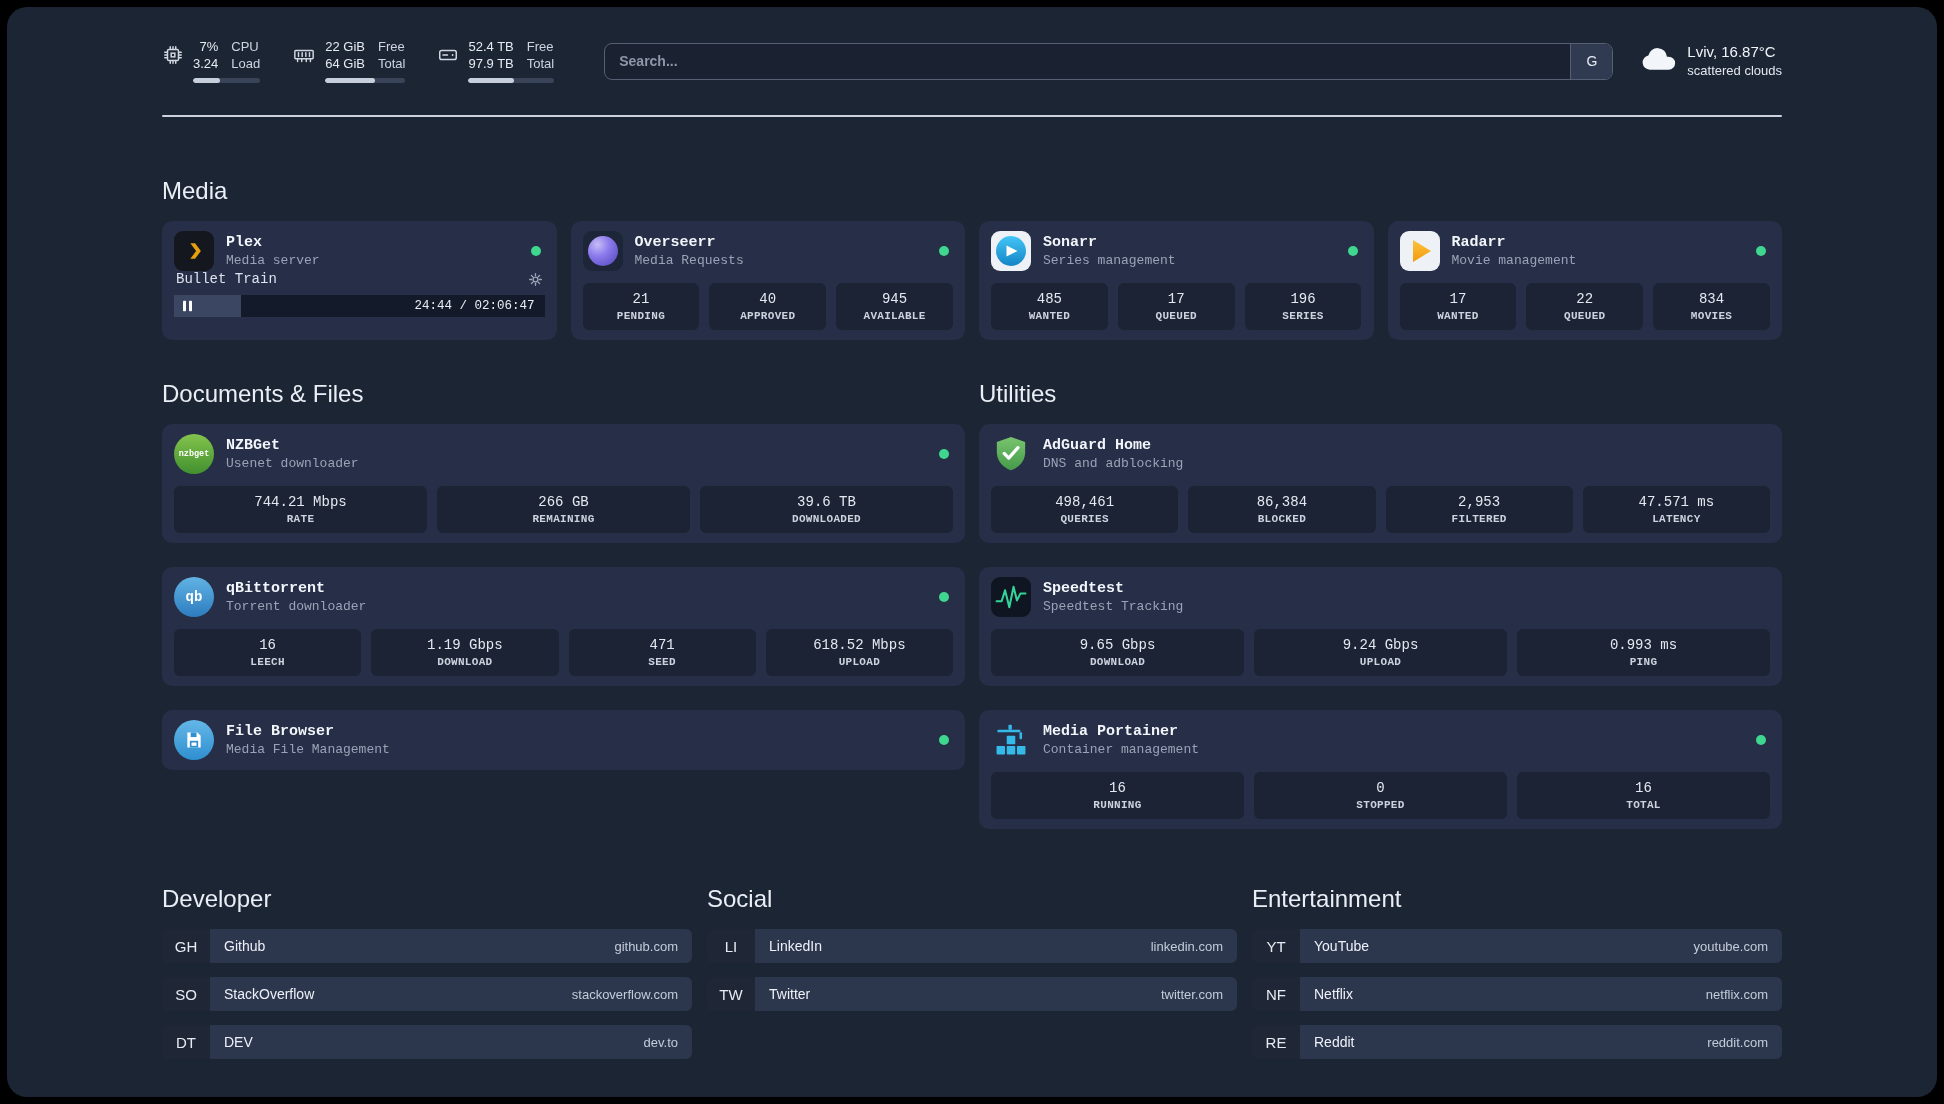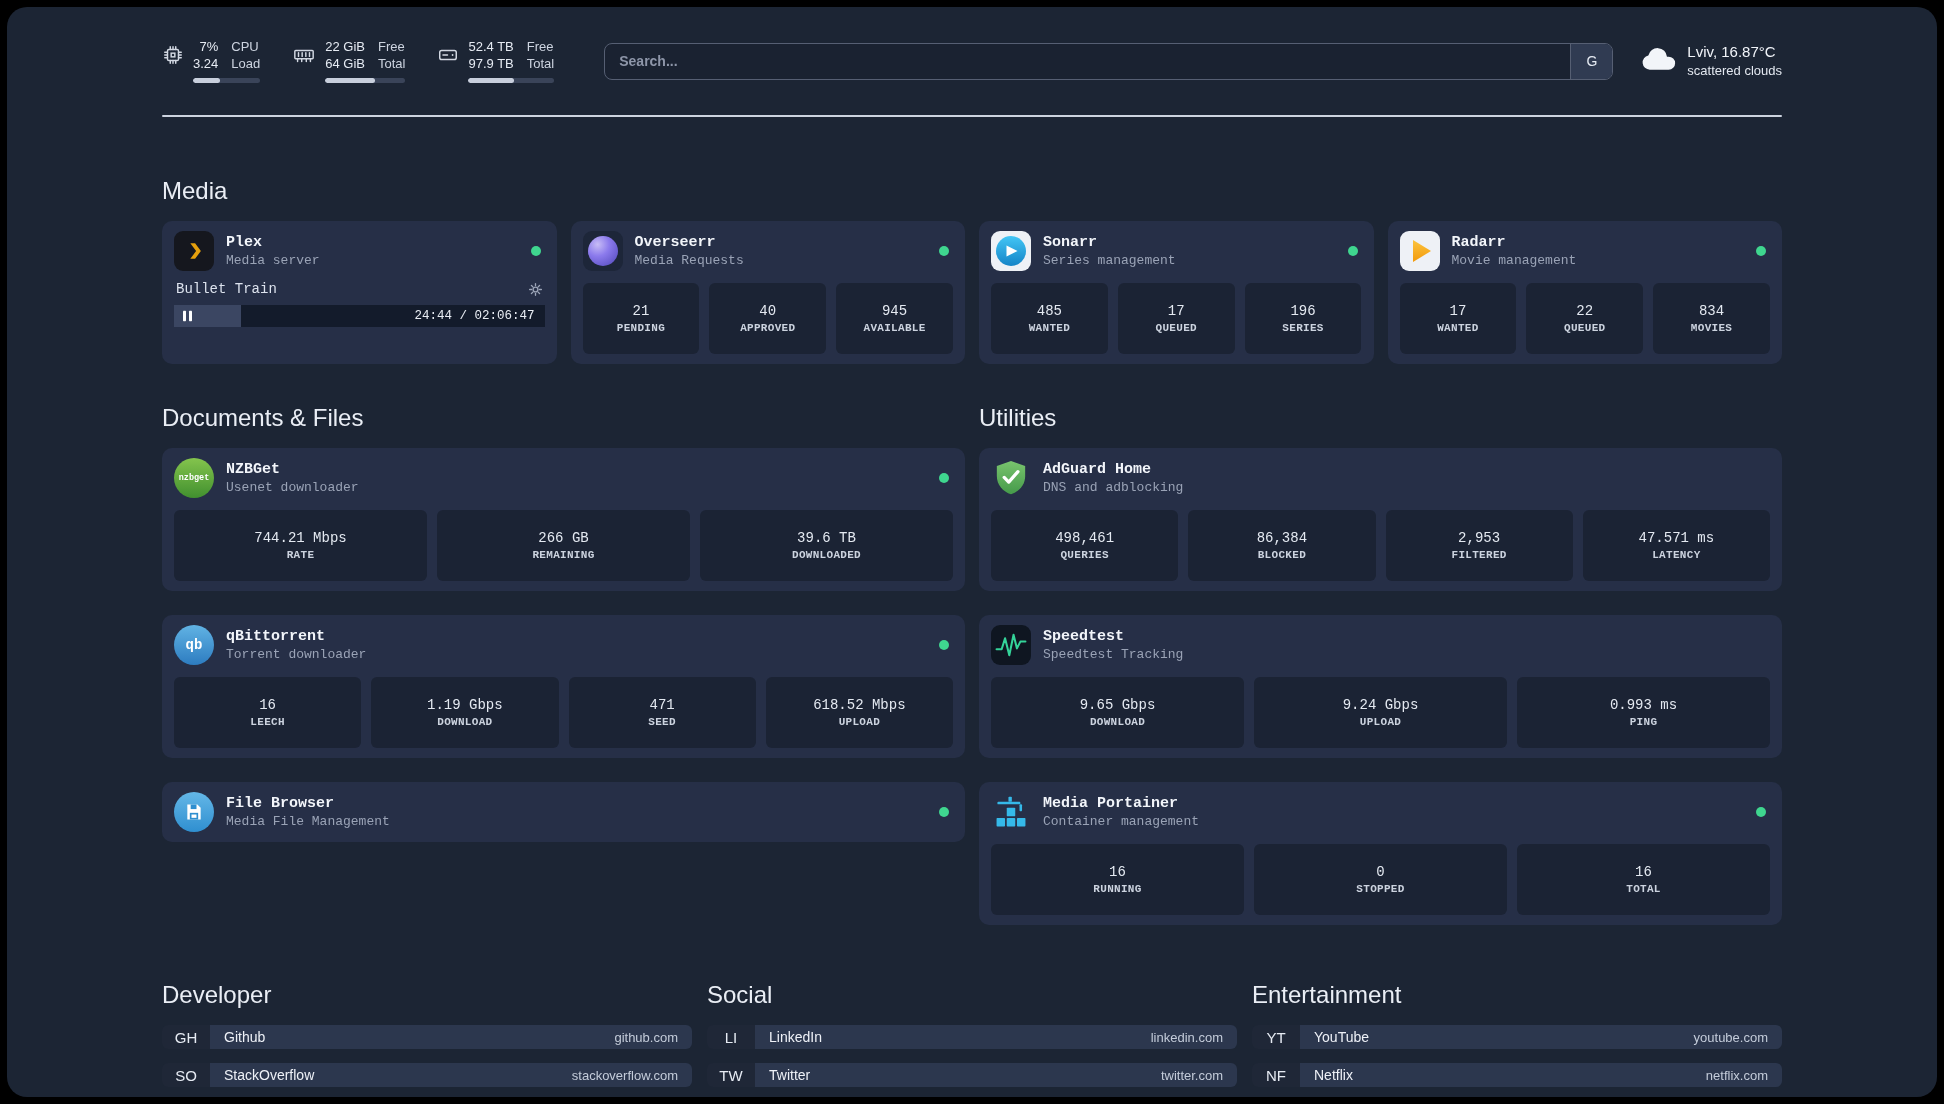--- a/index.html
+++ b/index.html
@@ -46,26 +46,26 @@
   .card-head { display:flex; align-items:center; gap:12px; position:relative; }
   .app-icon { width:40px; height:40px; flex:none; border-radius:9px;
               display:flex; align-items:center; justify-content:center; overflow:hidden; }
   .app-meta { display:flex; flex-direction:column; gap:2px; }
   .app-name { font-size:15px; font-weight:700; color:#f2f5fa; }
   .app-desc { font-size:13px; color:#9aa3b6; }
   .status-dot { position:absolute; right:4px; top:50%; transform:translateY(-50%);
                 width:10px; height:10px; border-radius:50%; background:#3fd68f; }
 
   .stats { display:flex; gap:10px; margin-top:12px; }
-  .stat { flex:1; background:#1b2334; border-radius:6px; padding:20px 2px; text-align:center; }
+  .stat { flex:1; background:#1b2334; border-radius:6px; padding:8px 2px; text-align:center; }
   .stat-val { font-size:14px; color:#e4e9f1; }
   .stat-label { font-size:11px; font-weight:700; color:#ccd3df; margin-top:3px; letter-spacing:.3px; }
 
   
-  .player { margin-top:10px; }
+  .player { }
   .player-top { display:flex; justify-content:space-between; align-items:center;
                 padding:0 2px; font-size:14px; color:#dde3ee; }
   .gear { cursor:pointer; display:flex; }
   .player-bar { position:relative; margin-top:8px; height:22px; background:#131b2b;
                 border-radius:0; overflow:hidden; }
   .player-fill { position:absolute; left:0; top:0; bottom:0; background:#3b4662; }
   .pause-btn { position:absolute; left:9px; top:50%; transform:translateY(-50%); cursor:pointer; display:flex; }
   .player-time { position:absolute; right:10px; top:50%; transform:translateY(-50%);
                  font-size:12.5px; color:#e9edf4; }
 
@@ -82,21 +82,21 @@
   .icon-circle-green { background:linear-gradient(180deg,#84c44d,#41902f); border-radius:50%; }
   .nzb-text { font-size:8.5px; font-weight:700; color:#fff; }
   .icon-circle-blue { background:linear-gradient(180deg,#61b3e4,#2d7cc0); border-radius:50%; }
   .qb-text { font-size:14px; font-weight:700; color:#fff; }
   .icon-circle-fb { background:linear-gradient(180deg,#64b7e7,#2f8fd0); border-radius:50%; }
   .icon-speedtest { background:#0f1621; }
 
   
   .bm-grid { display:grid; grid-template-columns:repeat(3,1fr); gap:15px; margin-top:56px; }
   .bm-rows { display:flex; flex-direction:column; gap:14px; margin-top:16px; }
-  .bm-row { display:flex; height:24px; cursor:pointer; }
+  .bm-row { display:flex; height:34px; cursor:pointer; }
   .bm-abbr { width:48px; display:flex; align-items:center; justify-content:center;
              background:#1f2737; border-radius:6px 0 0 6px; font-size:15px; color:#e6ebf3; }
   .bm-bar { flex:1; display:flex; align-items:center; justify-content:space-between;
             background:#2c374e; border-radius:0 6px 6px 0; padding:12px 14px; }
   .bm-name { font-size:14px; color:#eef1f7; }
   .bm-url { font-size:13px; color:#c4ccda; }
 </style>
 </head>
 <body>
 

